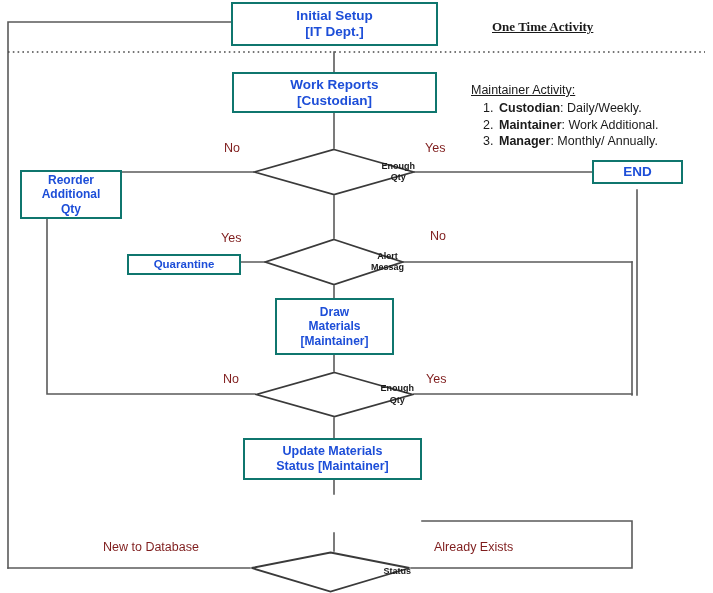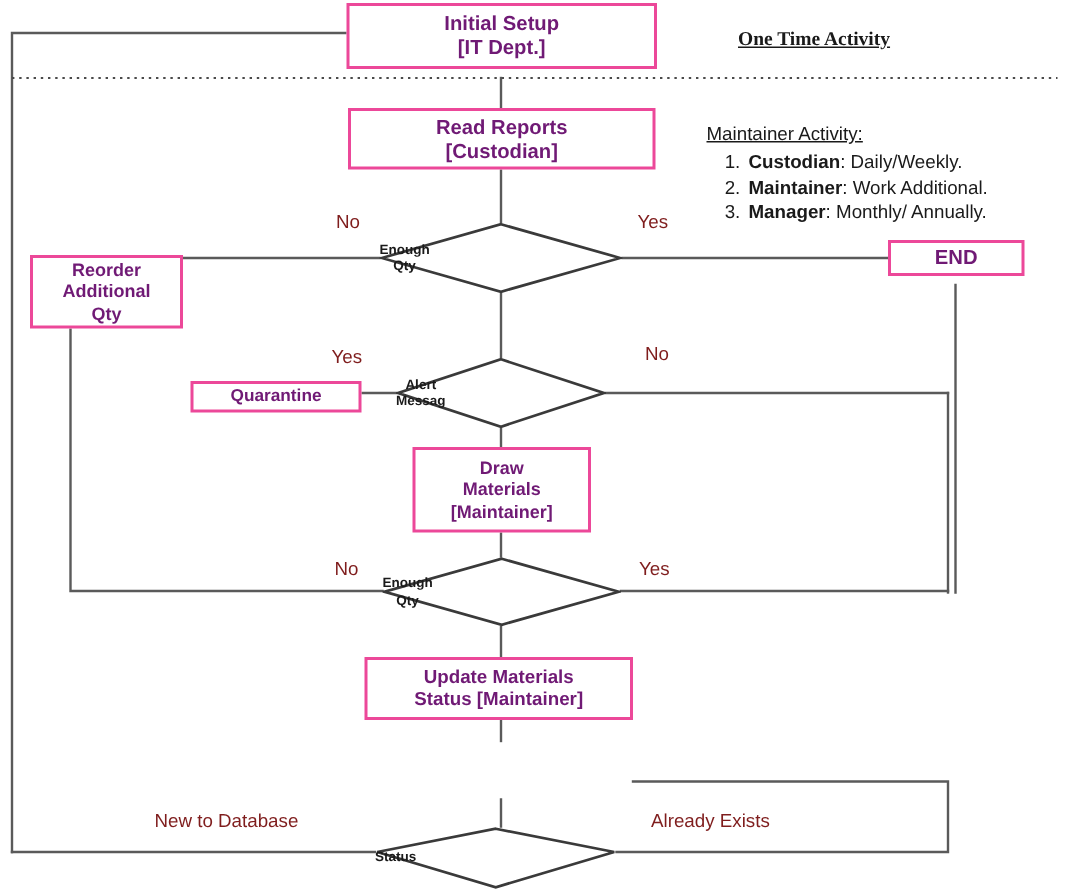--- a/index.html
+++ b/index.html
@@ -28,35 +28,35 @@
     position: absolute;
     box-sizing: border-box;
     background: #ffffff;
     display: flex;
     align-items: center;
     justify-content: center;
     text-align: center;
     z-index: 5;
   }
   .boxnode {
-    border: 2px solid #ec4899;
-    font-weight: bold;
-    color: #701a75;
+    border: 2px solid #0f766e;
+    font-weight: bold;
+    color: #1d4ed8;
     line-height: 1.18;
   }
   .boxnode .txt {
     display: block;
     white-space: pre-line;
   }
   .diamond-wrap {
     position: absolute;
     z-index: 5;
     display: flex;
     align-items: center;
-    justify-content: flex-start;
+    justify-content: flex-end;
   }
   .diamond-wrap svg.dshape {
     position: absolute;
     left: 0;
     top: 0;
   }
   .diamond-wrap .dlabel {
     position: relative;
     z-index: 2;
     font-weight: bold;
@@ -151,21 +151,21 @@
 
     <line x1="8" y1="52" x2="705" y2="52" stroke="#4a4a4a" stroke-width="1.4" stroke-dasharray="1.6 3.2" fill="none"></line>
   </svg>
 
   <div class="node boxnode" style="left:231px; top:2px; width:207px; height:44px; font-size:13.5px;">
     <span class="txt">Initial Setup
 [IT Dept.]</span>
   </div>
 
   <div class="node boxnode" style="left:232px; top:72px; width:205px; height:41px; font-size:13.5px;">
-    <span class="txt">Read Reports
+    <span class="txt">Work Reports
 [Custodian]</span>
   </div>
 
   <div class="node boxnode" style="left:20px; top:170px; width:102px; height:49px; font-size:12px;">
     <span class="txt">Reorder
 Additional
 Qty</span>
   </div>
 
   <div class="node boxnode" style="left:592px; top:160px; width:91px; height:24px; font-size:13.5px;">

